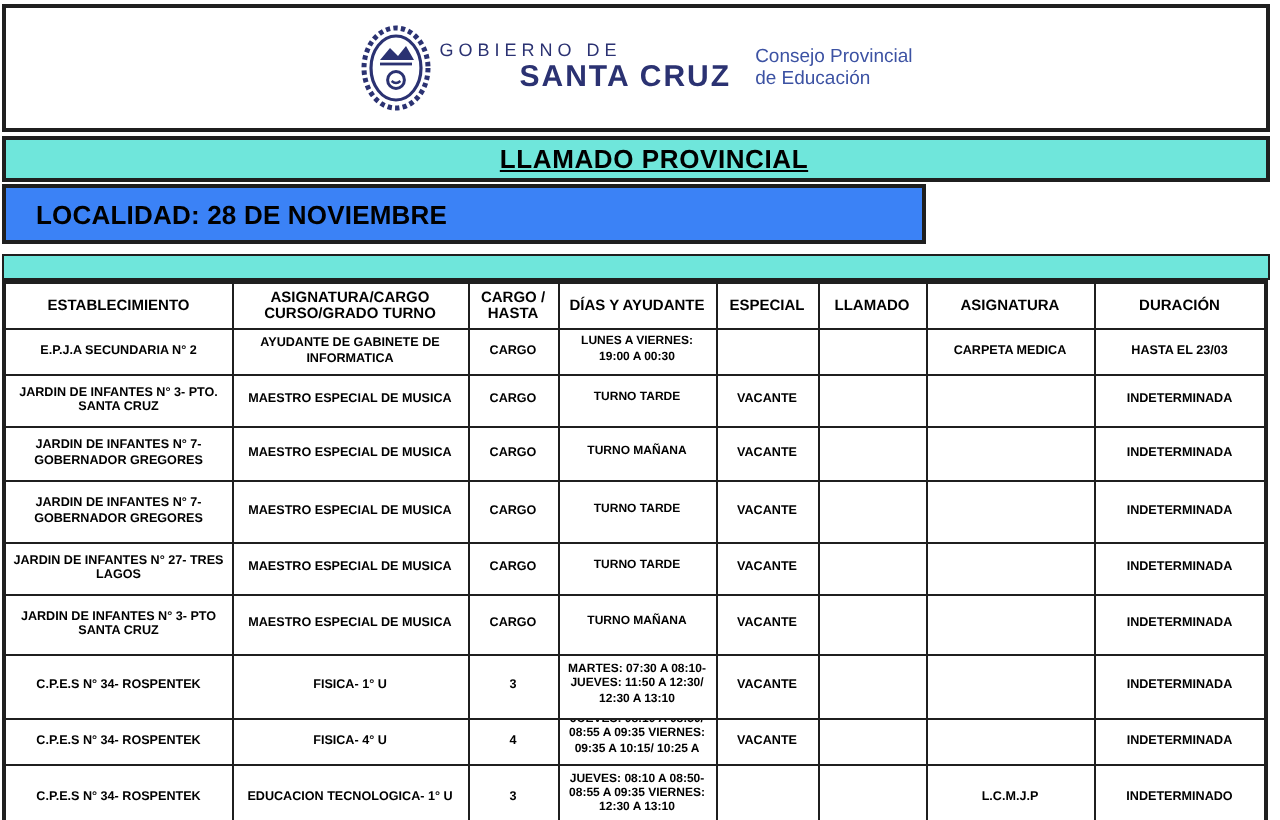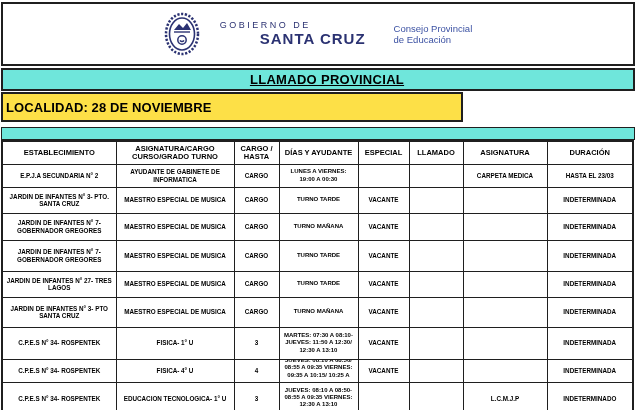--- a/index.html
+++ b/index.html
@@ -13,21 +13,21 @@
   .sheet { width: 634px; margin-left: 1px; }
 
   
   .logo-box {
     height: 64px;
     margin-top: 2px;
     border: 2px solid #1f1f1f;
     background: #fff;
     display: flex; align-items: center; justify-content: center;
   }
-  .logo-group { display: flex; align-items: center; gap: 20px; }
+  .logo-group { display: flex; align-items: center; gap: 4px; }
   .crest { width: 36px; height: 44px; }
   .gob-text { color: #2b3272; line-height: 1.05; }
   .gob-line1 { font-size: 9px; letter-spacing: 2.5px; font-weight: 400; }
   .gob-line2 { font-size: 15px; letter-spacing: 1px; font-weight: 700; margin-left: 40px; }
   .consejo-text { color: #3c52a3; font-size: 9.5px; line-height: 1.2; margin-left: 8px; }
 
   
   .title-band {
     height: 23px;
     margin-top: 2px;
@@ -36,23 +36,23 @@
     display: flex; align-items: center; justify-content: center; padding-left: 18px;
   }
   .title-band span {
     font-size: 13px; font-weight: 700; text-decoration: underline; letter-spacing: 0.3px;
   }
 
   
   .info-row { display: flex; margin-top: 1px; gap: 4px; }
   .localidad-box {
     width: 462px; height: 30px;
-    border: 2px solid #1f1f1f; background: #fde047;
+    border: 2px solid #1f1f1f; background: #3b82f6;
     display: flex; align-items: center;
-    padding-left: 3px;
+    padding-left: 15px;
     font-size: 13px; font-weight: 700; letter-spacing: 0.1px;
   }
   .fecha-box {
     width: 168px; height: 30px;
     border: 2px solid #1f1f1f; background: #fff;
     display: flex; align-items: center;
     padding: 0 4px;
     font-size: 12.5px; font-weight: 700;
   }
   .fecha-box .fecha-value { flex: 1; text-align: center; }

